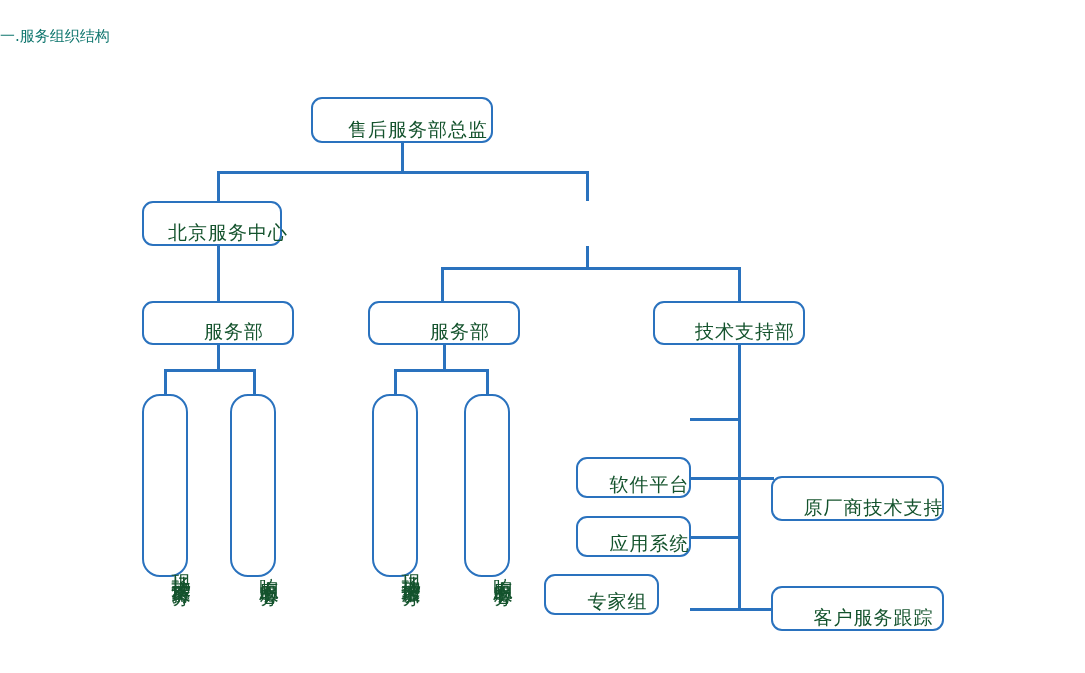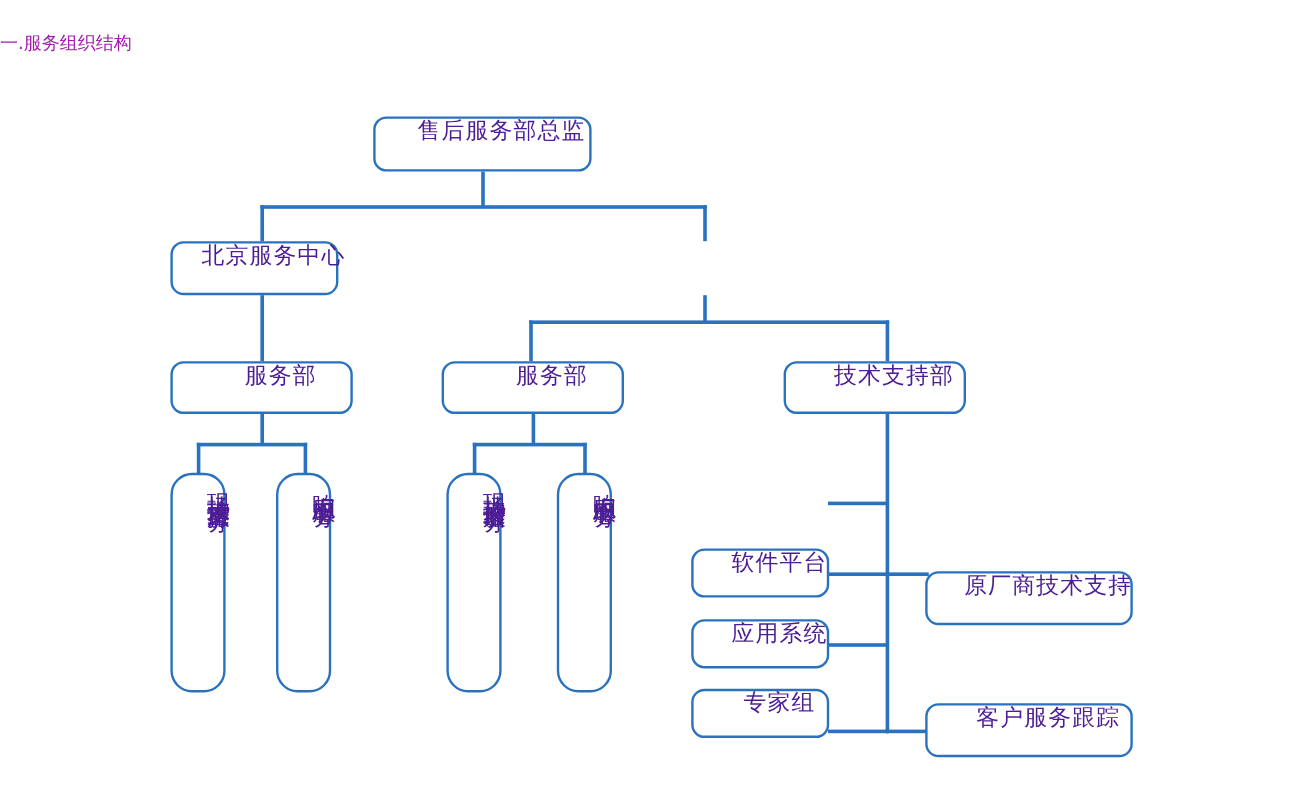--- a/index.html
+++ b/index.html
@@ -14,40 +14,40 @@
     overflow: hidden;
     font-family: "DejaVu Sans", "Liberation Sans", sans-serif;
     color: #000000;
   }
   #diagram-title {
     position: absolute;
     left: 0px;
     top: 26px;
     font-size: 15px;
     line-height: 20px;
-    color: #a21caf;
+    color: #0f766e;
     white-space: nowrap;
     letter-spacing: 0px;
   }
   #chart-canvas {
     position: absolute;
     left: 0;
     top: 0;
     width: 1085px;
     height: 673px;
   }
   .node {
     position: absolute;
     box-sizing: border-box;
     border: 2.5px solid #2A72BE;
     border-radius: 11px;
     background: #ffffff;
-    color: #4c1d95;
+    color: #14532d;
     display: flex;
-    align-items: flex-start;
+    align-items: flex-end;
     justify-content: center;
     text-align: center;
     z-index: 5;
     padding-left: 32px;
   }
   .node .node-label {
     display: block;
     font-size: 19px;
     line-height: 1.15;
     letter-spacing: 1px;
@@ -149,21 +149,21 @@
 
 
   <div class="node" style="left:576px; top:457px; width:115px; height:41px;">
     <span class="node-label">软件平台</span>
   </div>
 
   <div class="node" style="left:576px; top:516px; width:115px; height:41px;">
     <span class="node-label">应用系统</span>
   </div>
 
-  <div class="node" style="left:576px; top:574px; width:115px; height:41px;">
+  <div class="node" style="left:544px; top:574px; width:115px; height:41px;">
     <span class="node-label">专家组</span>
   </div>
 
   <div class="node" style="left:771px; top:476px; width:173px; height:45px;">
     <span class="node-label">原厂商技术支持</span>
   </div>
 
   <div class="node" style="left:771px; top:586px; width:173px; height:45px;">
     <span class="node-label">客户服务跟踪</span>
   </div>

